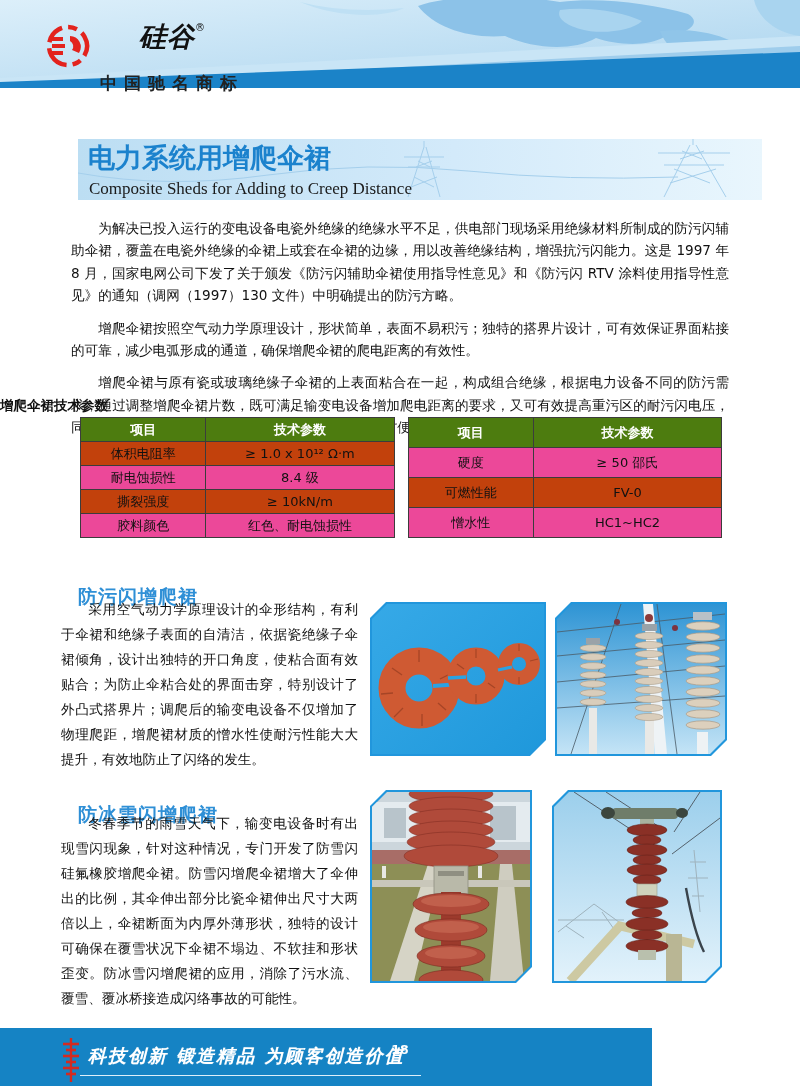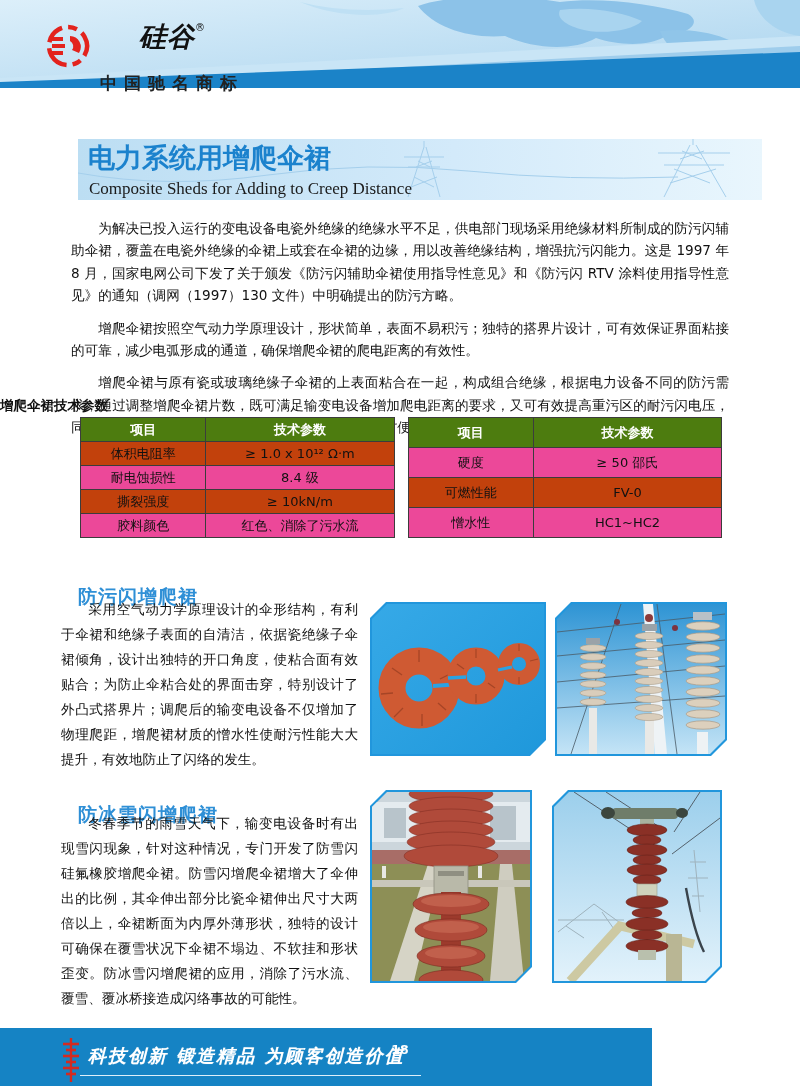--- a/index.html
+++ b/index.html
@@ -145,21 +145,21 @@
       <tr class="alt">
         <td>耐电蚀损性</td>
         <td>8.4 级</td>
       </tr>
       <tr>
         <td>撕裂强度</td>
         <td>≥ 10kN/m</td>
       </tr>
       <tr class="alt">
         <td>胶料颜色</td>
-        <td>红色、消除了污水流</td>
+        <td>红色、耐电蚀损性</td>
       </tr>
     </tbody>
       </table>
     <table class="spec">
       <colgroup>
           <col class="c-item">
           <col class="c-val">
         </colgroup>
       <tbody>
           <tr>

